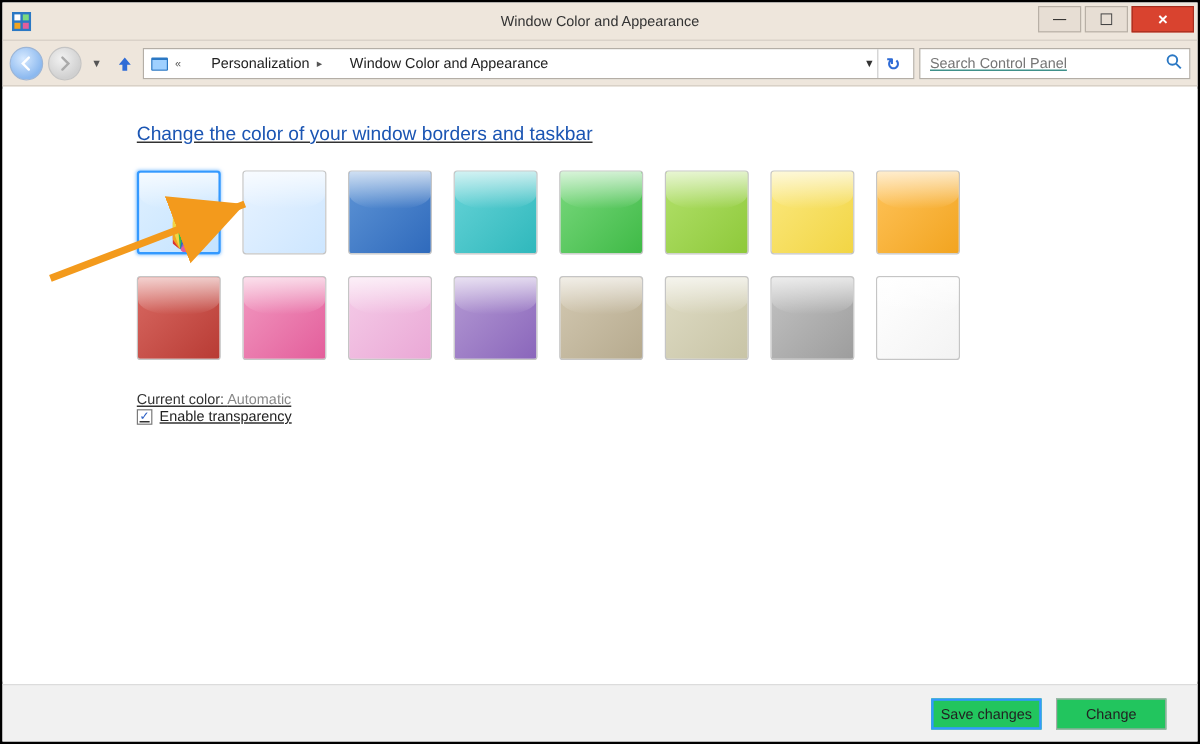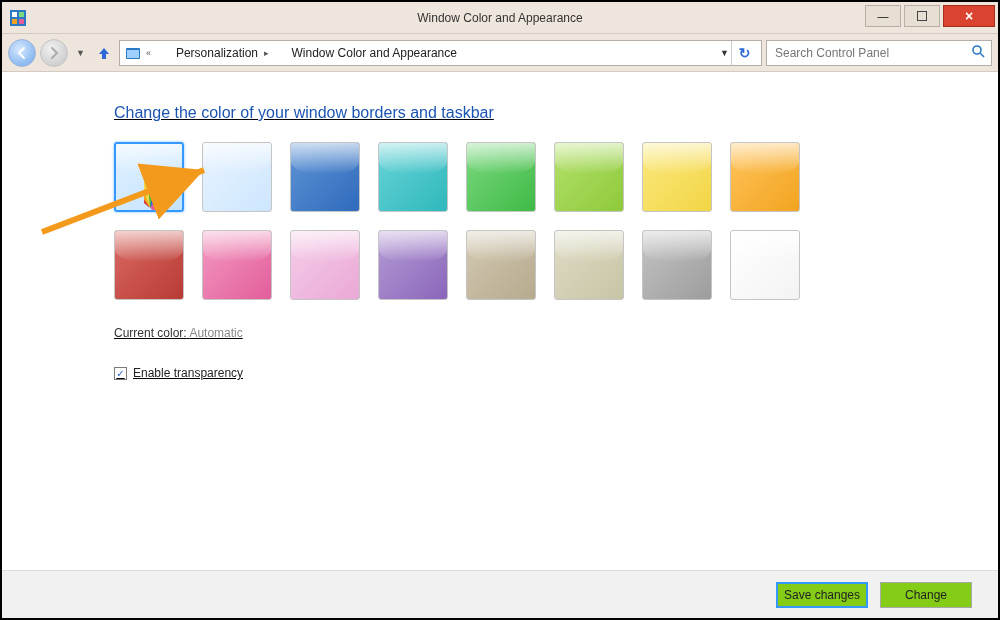--- a/index.html
+++ b/index.html
@@ -87,21 +87,21 @@
   .addr .tail{margin-left:auto;display:flex;align-items:center;gap:2px;color:#333;padding-right:4px;}
   .addr .refresh{
     border-left:1px solid #ccc;
     width:26px;height:24px;display:flex;align-items:center;justify-content:center;
     color:#2e6bd6;font-size:14px;font-weight:bold;
   }
   .search {
     width:226px;height:26px;border:1px solid #b4aea6;background:#fff;
     display:flex;align-items:center;padding:0 6px;color:#888;
   }
-  .search input{border:none;outline:none;flex:1;font-size:12px;color:#0f766e;}
+  .search input{border:none;outline:none;flex:1;font-size:12px;color:#0f766e;text-decoration:underline;}
   .search .mag{color:#2b78c4;font-size:14px;}
 
   
   .content {
     position:absolute;
     top:72px; left:0; right:0; bottom:50px;
     background:#fff;
     padding: 30px 0 0 112px;
     text-decoration: underline;
   }
@@ -118,21 +118,21 @@
   .swatch.selected{border:2px solid #3399ff; box-shadow:0 0 3px rgba(51,153,255,.6);}
   .gloss{
     position:absolute;top:0;left:0;width:100%;height:45%;
     background:linear-gradient(to bottom, rgba(255,255,255,.7), rgba(255,255,255,0));
     border-radius:2px 2px 40% 40%;
   }
   .fan-overlay{
     position:absolute; bottom:-4px; right:-6px;
     width:44px;height:40px;
   }
-  .curcolor{ color:#333; margin-bottom:26px;}
+  .curcolor{ color:#333; margin-bottom:0;}
   .curcolor .val{ color:#888;}
   .chk-row{ display:flex;align-items:center;gap:6px;color:#222;}
   .chk { width:13px;height:13px;border:1px solid #7a7a7a;background:#fff;display:flex;align-items:center;justify-content:center;font-size:10px;color:#2b5fc4;}
 
   
   .arrow {
     position:absolute;
     left:34px; top:152px;
     pointer-events:none;
   }
@@ -141,21 +141,21 @@
   .footer {
     position:absolute;bottom:0;left:0;right:0;
     height:48px;
     border-top:1px solid #dcdcdc;
     background:#f1f1f1;
     display:flex;align-items:center;justify-content:flex-end;
     padding-right:26px; gap:12px;
   }
   .btn {
     min-width:92px;height:26px;
-    border:1px solid #a9a9a9;background:#84cc16;
+    border:1px solid #a9a9a9;background:#22c55e;
     display:flex;align-items:center;justify-content:center;
     font-size:12px;color:#222;
   }
   .btn.primary{border:2px solid #3399ff;}
 </style>
 </head>
 <body>
 
 <div class="titlebar">
   <span class="app-icon">

